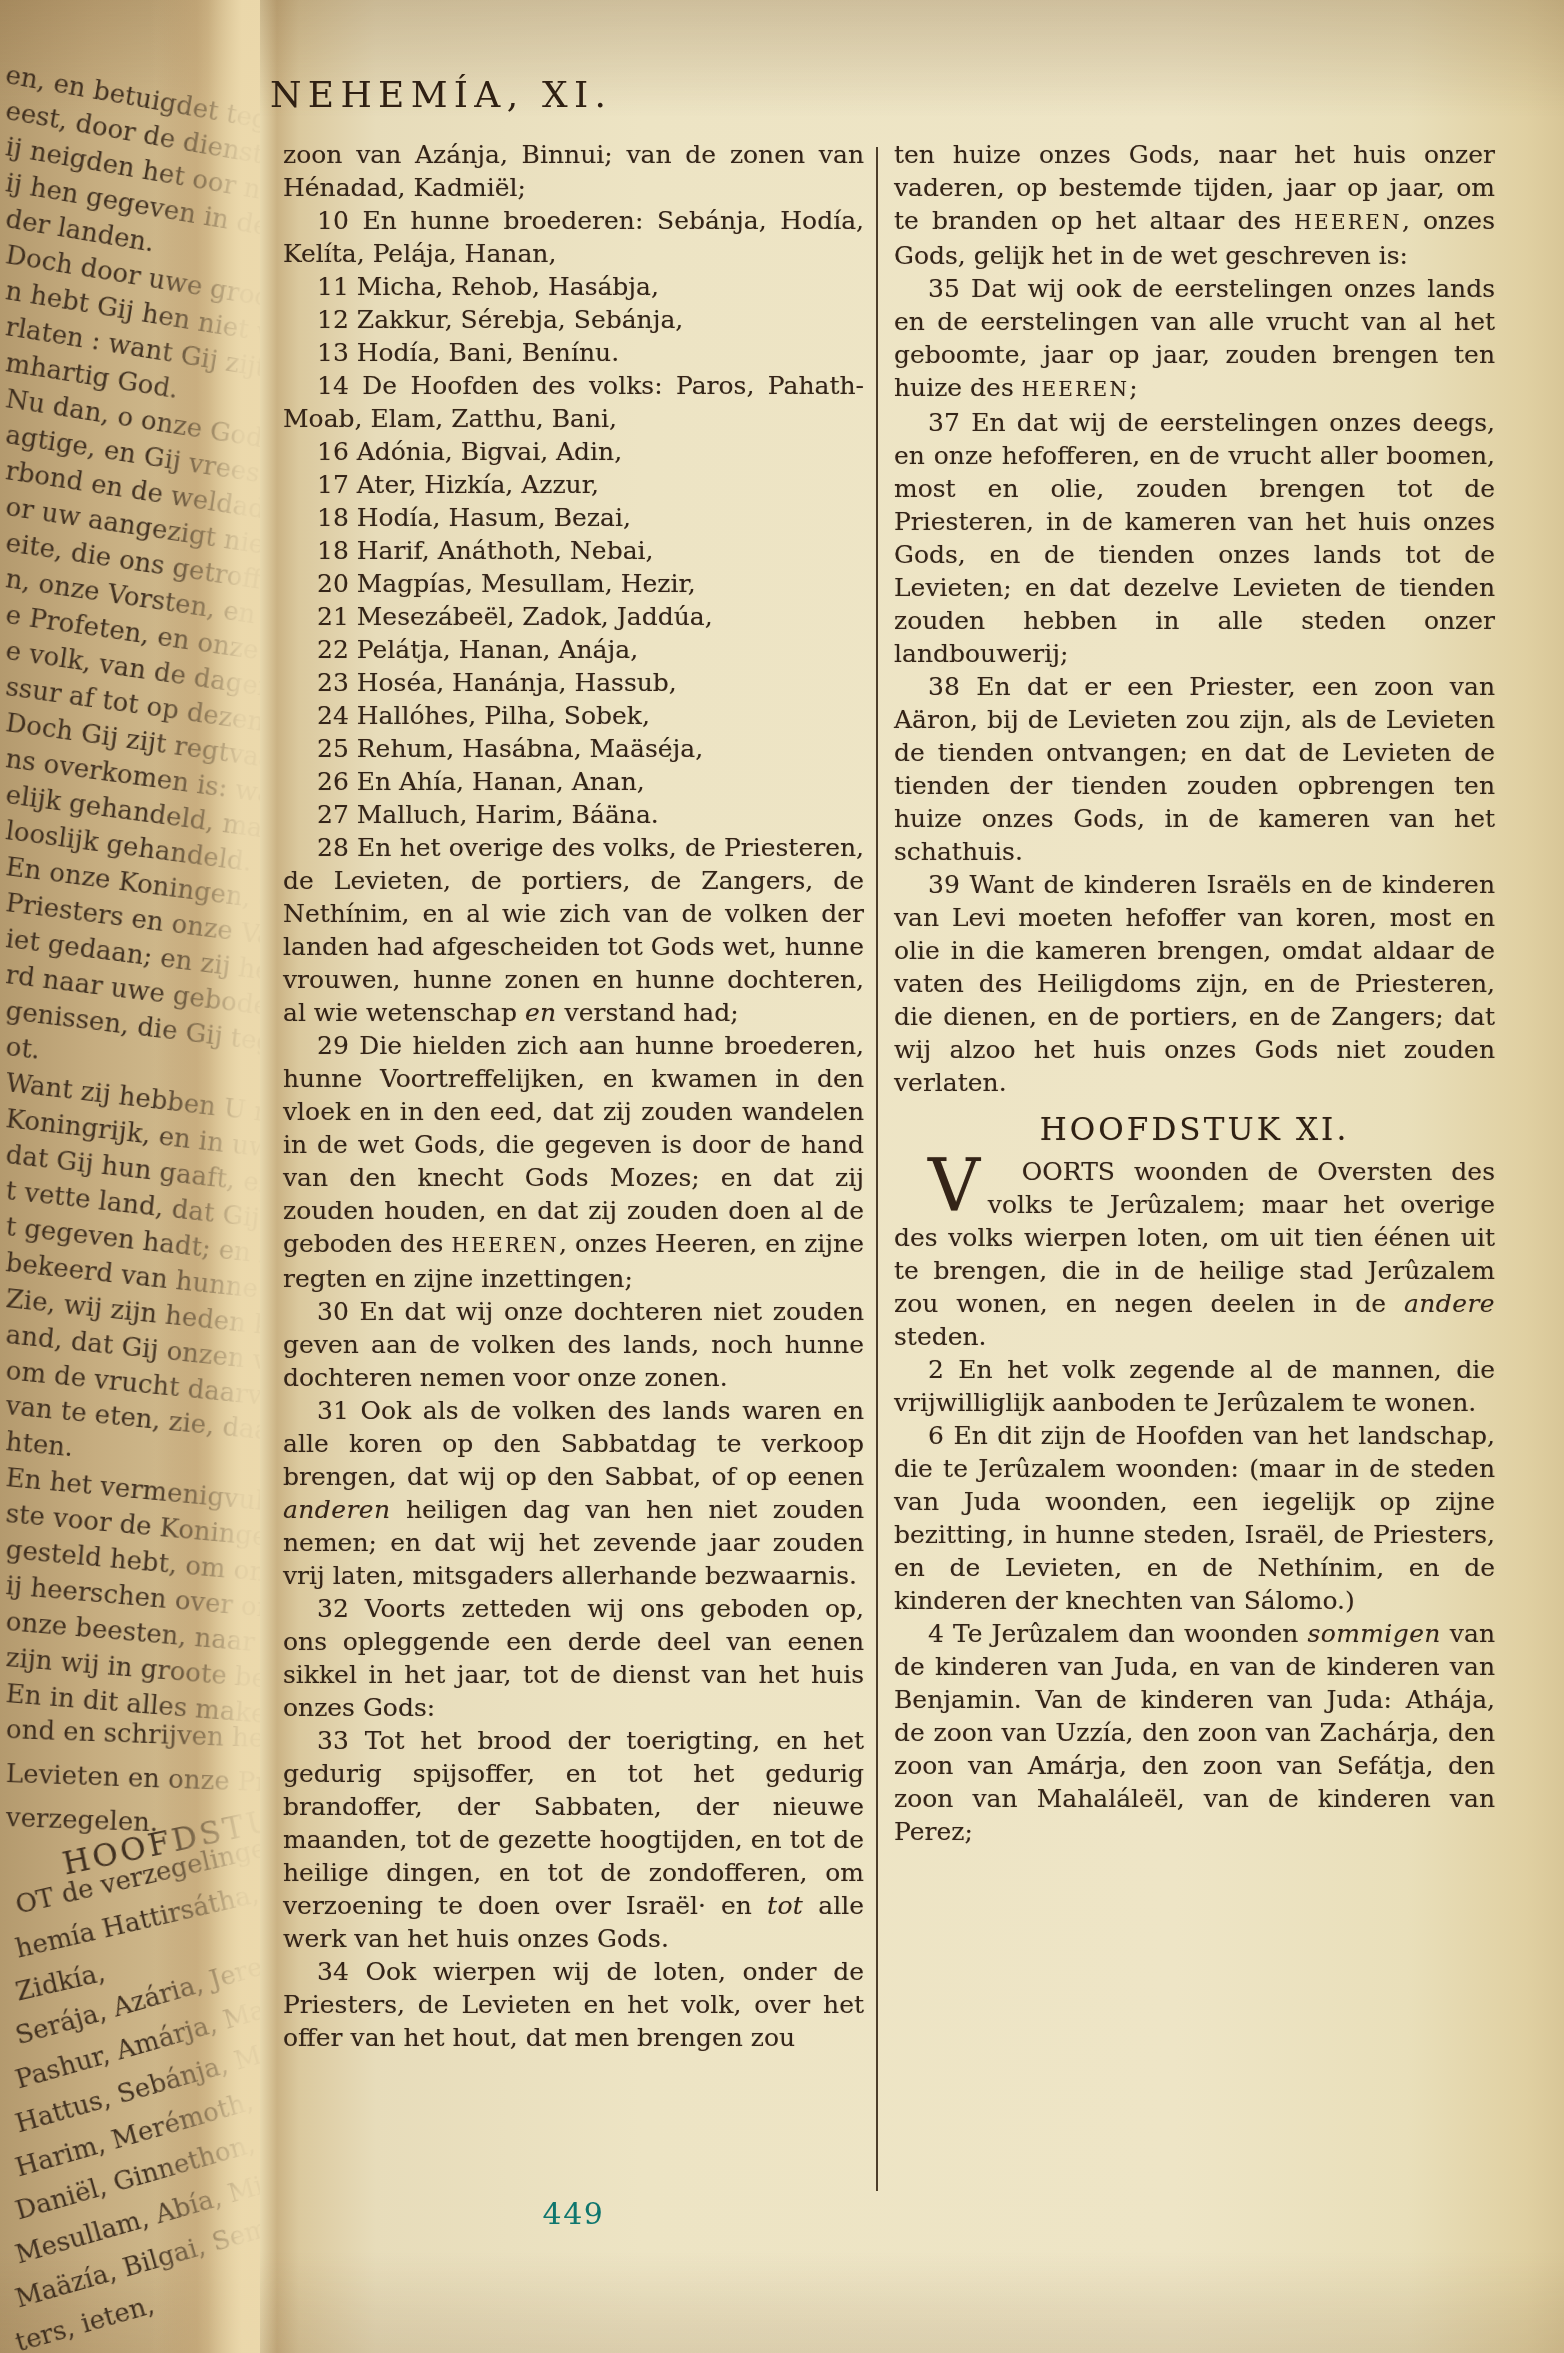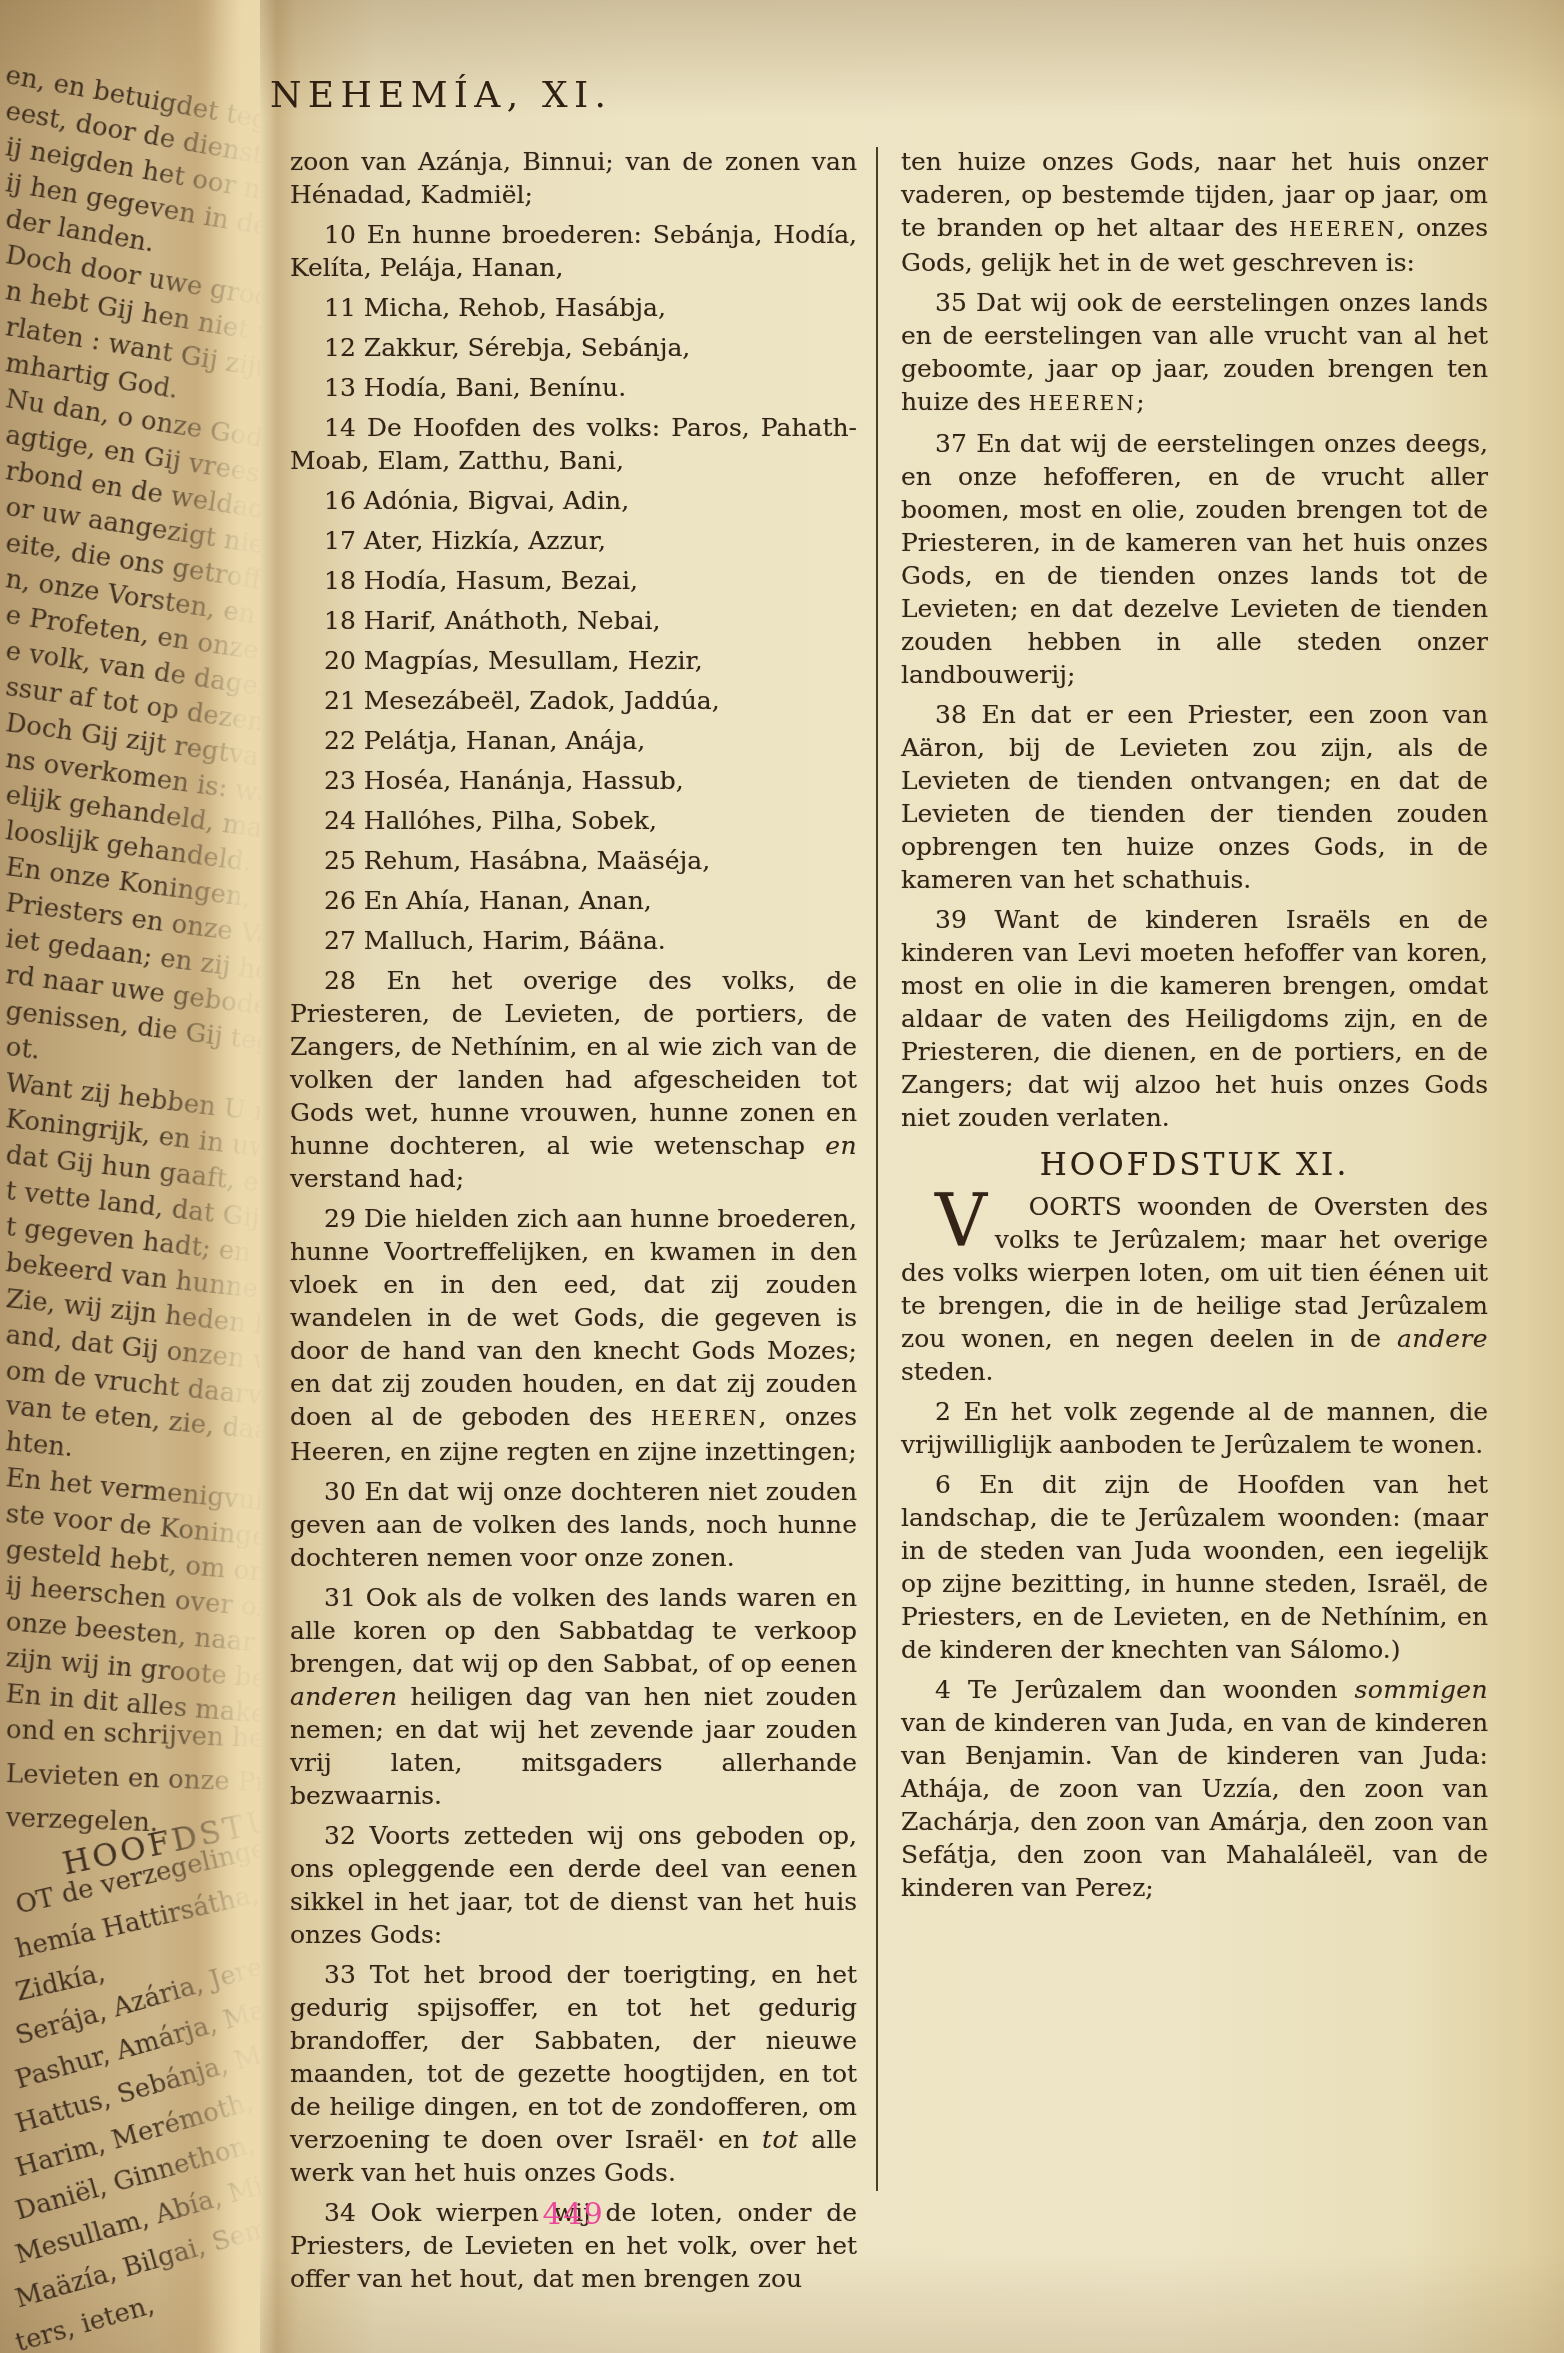--- a/index.html
+++ b/index.html
@@ -35,36 +35,36 @@
     position:absolute; left:270px; width:1236px; top:74px; 
     font-size:36px; letter-spacing:6.3px; color:#2f2013;
   }
   .col {
     position:absolute; top:138px; text-align:justify;
     font-size:25px; line-height:33px;
     text-shadow:0 0 0.8px rgba(60,40,20,.35);
   }
   #col-left  { left:283px;  width:581px; }
   #col-right { left:894px; width:601px; }
-  .verse { margin:7px; text-indent:34px; }
+  .verse { margin:0; text-indent:34px; }
   .verse.cont { text-indent:0; }
   .verse i { letter-spacing:0.4px; }
   .sc { font-size:.8em; letter-spacing:2.3px; }
   .dropcap { float:left; font-size:72px; line-height:58px; padding:1.6px 7.8px 0 0; }
   #chapter-heading {
     margin:14px 0 9.4px; text-align:center; font-weight:normal;
     font-size:31px; letter-spacing:3.1px; text-indent:0; color:#2f2013;
   }
   #column-divider {
     position:absolute; left:876px; top:147px; width:2.3px; height:2044px;
     background:#3a2a18; opacity:.9;
   }
   #page-number {
     position:absolute; left:283px; width:581px; top:2196px; text-align:center;
-    font-size:30px; letter-spacing:1.6px; color:#ec4899;
+    font-size:30px; letter-spacing:1.6px; color:#0f766e;
   }
 </style>
 </head>
 <body>
 
 <div id="gutter">
     <div class="gutter-line" style="top: 59px; left: 6.3px; transform: rotate(10deg);">en, en betuigdet tege</div>
     <div class="gutter-line" style="top: 95px; left: 6.3px; transform: rotate(9.88deg);">eest, door de dienst uwe</div>
     <div class="gutter-line" style="top: 131px; left: 6.3px; transform: rotate(9.76deg);">ij neigden het oor n</div>
     <div class="gutter-line" style="top: 167px; left: 6.3px; transform: rotate(9.64deg);">ij hen gegeven in de h</div>

